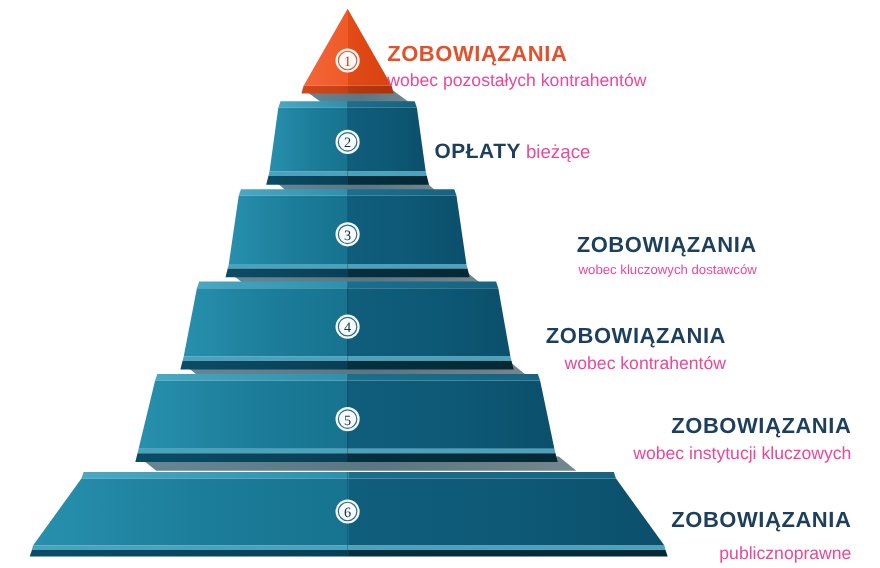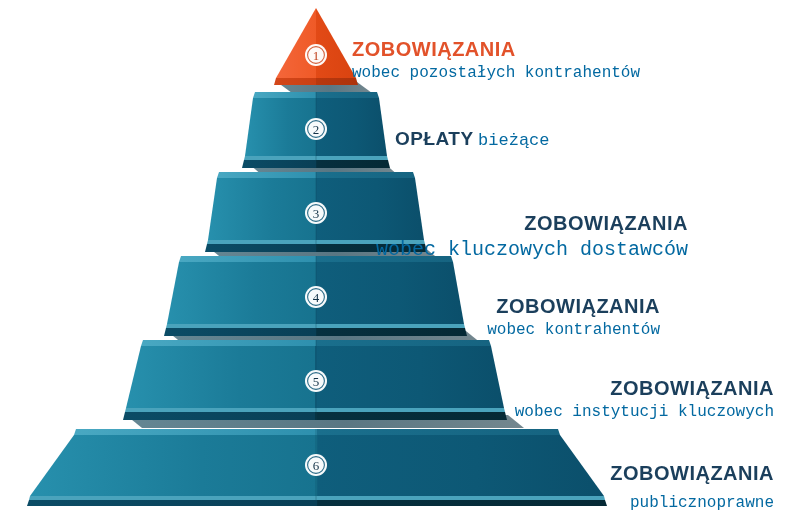--- a/index.html
+++ b/index.html
@@ -34,42 +34,41 @@
   }
   .label-title {
     font-weight: bold;
     letter-spacing: 0.5px;
     color: #1b3f5c;
     display: block;
     line-height: 1.12;
     margin-top: 22px;
   }
   .label-sub {
-    color: #0369a1;
+    color: #ec4899;
     display: block;
     line-height: 1.2;
     font-weight: normal;
-    font-family: Liberation Mono, monospace;
   }
   .lvl1 .label-title { color: #e2522a; }
   .label-inline .label-title,
   .label-inline .label-sub { display: inline; }
 
   
   .lvl1 { left: 352px; top: 16px; text-align: left; }
   .lvl1 .label-title { font-size: 20px; }
   .lvl1 .label-sub { font-size: 16px; margin-top: 4px; }
 
   .lvl2 { left: 395px; top: 128px; text-align: left; }
   .lvl2 .label-title { font-size: 19px; }
   .lvl2 .label-sub { font-size: 17px; }
 
   .lvl3 { right: 112px; top: 190px; text-align: right; }
   .lvl3 .label-title { font-size: 20px; }
-  .lvl3 .label-sub { font-size: 20px; margin-top: 4px; }
+  .lvl3 .label-sub { font-size: 12px; margin-top: 4px; }
 
   .lvl4 { right: 140px; top: 273px; text-align: right; }
   .lvl4 .label-title { font-size: 20px; }
   .lvl4 .label-sub { font-size: 16px; margin-top: 4px; }
 
   .lvl5 { right: 26px; top: 355px; text-align: right; }
   .lvl5 .label-title { font-size: 20px; }
   .lvl5 .label-sub { font-size: 16px; margin-top: 4px; }
 
   .lvl6 { right: 26px; top: 440px; text-align: right; }

